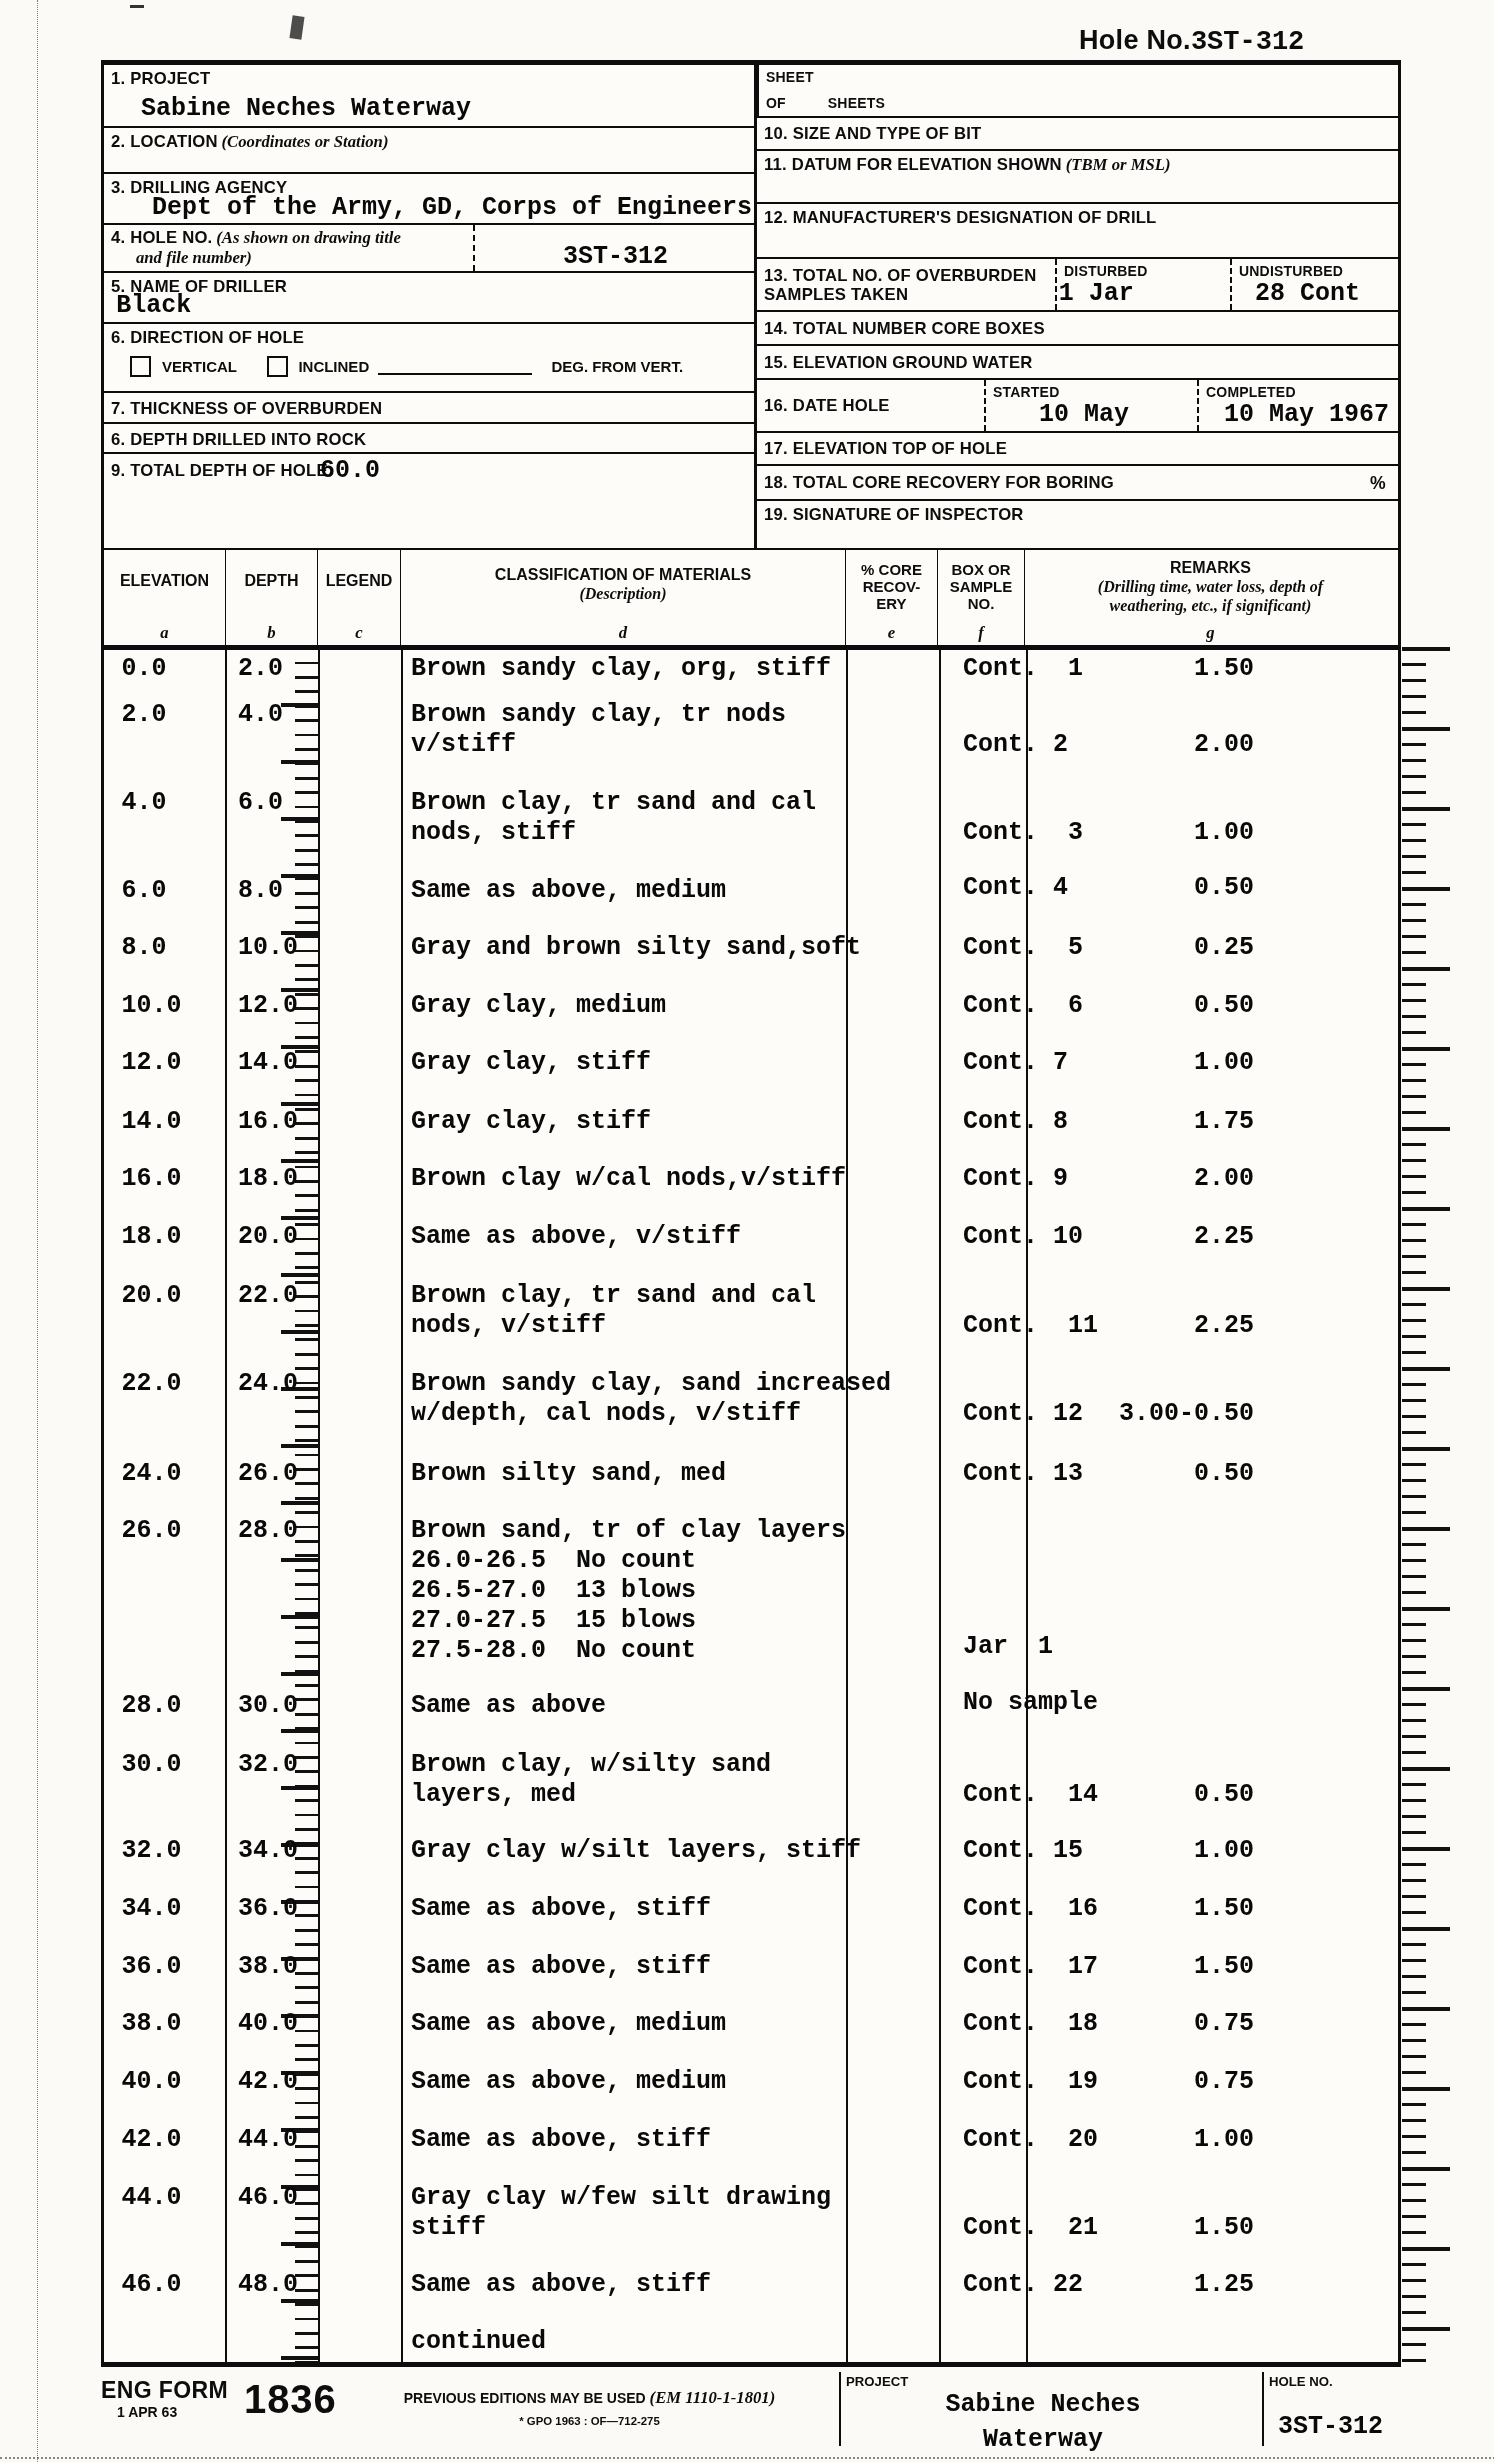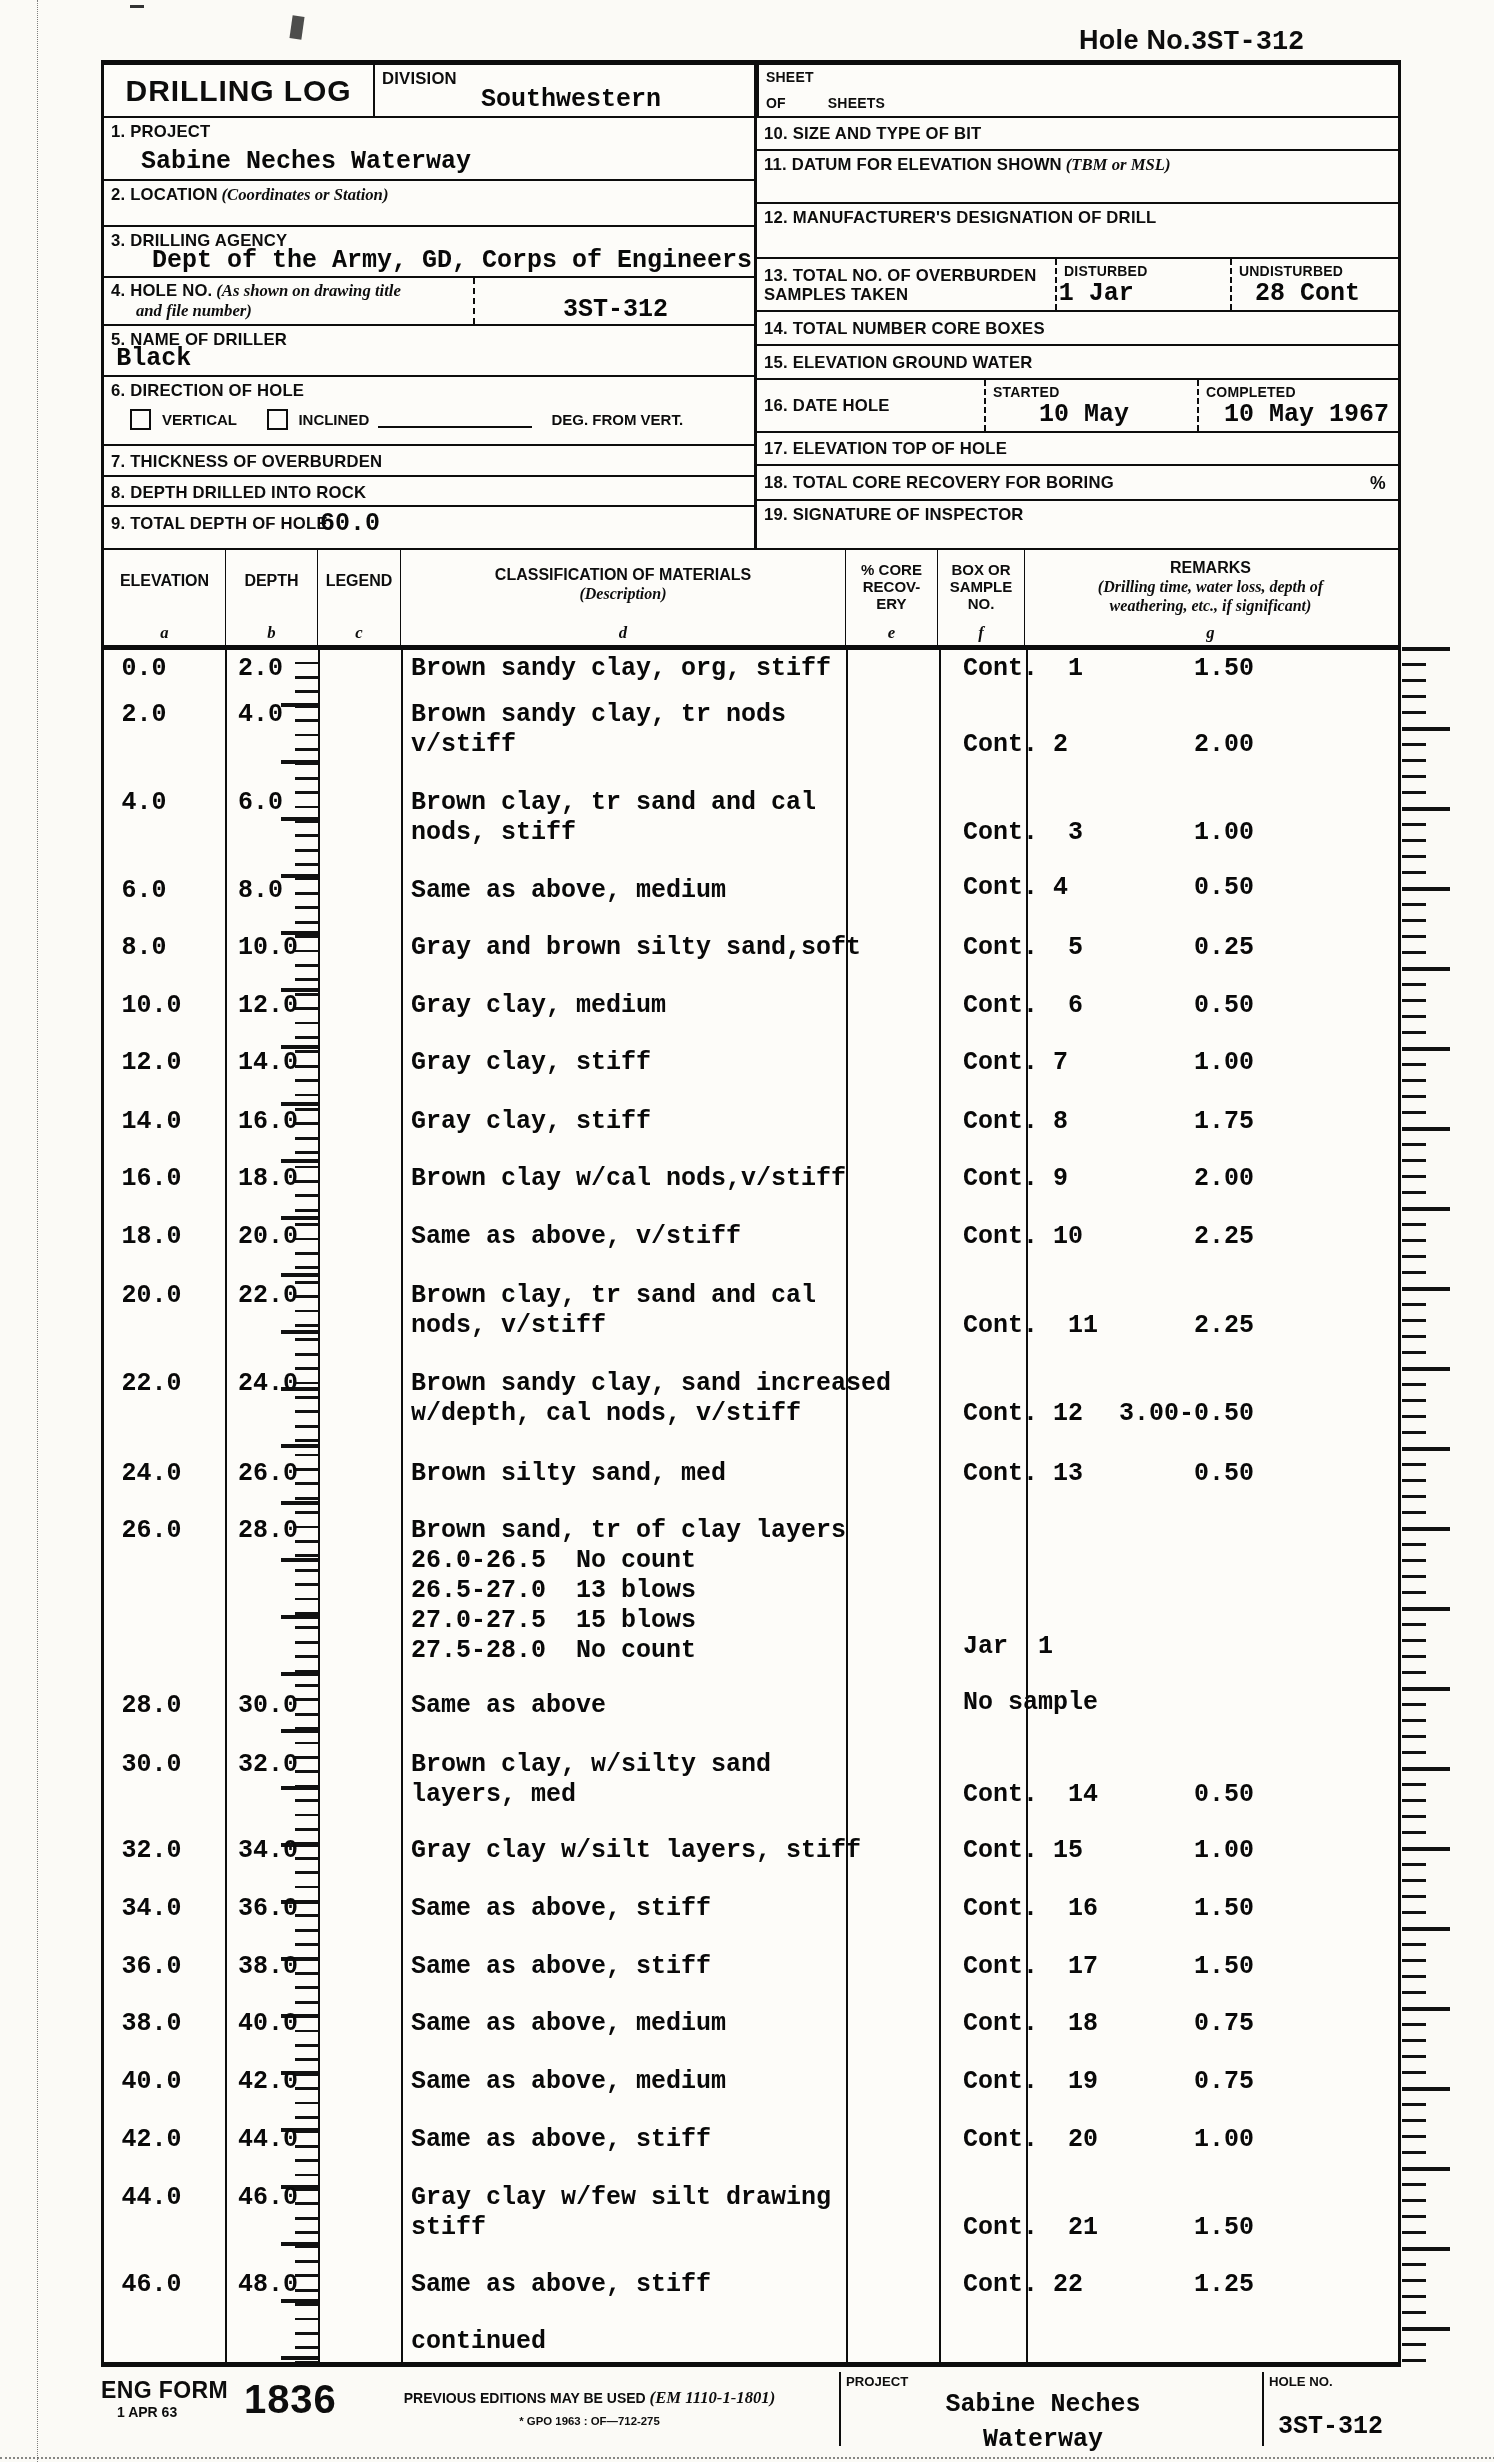--- a/index.html
+++ b/index.html
@@ -132,29 +132,20 @@
   <div class="smudge3"></div>
 
   <div class="holeno-top">
     <span class="hl">Hole No.</span>
       <span class="hv">3ST-312</span>
   </div>
 
   <div class="hdr">
 
     <div class="hcol-l">
-      <div class="hrow r-title">
-        <div class="c-drill">
-          <span class="t-drilling">DRILLING LOG</span>
-        </div>
-        <div class="c-div">
-          <div class="cell-pad lbl">DIVISION</div>
-          <div class="mono" style="position:absolute; left:106px; bottom:1.8px;">Southwestern</div>
-        </div>
-      </div>
       <div class="hrow r-project">
         <div class="cell-pad lbl">1. PROJECT</div>
         <div class="mono val-line2">Sabine Neches Waterway</div>
       </div>
       <div class="hrow r-loc">
         <div class="cell-pad">
           <span class="lbl">2. LOCATION</span>
           <span class="hint">(Coordinates or Station)</span>
         </div>
       </div>
@@ -186,21 +177,21 @@
           <span class="chk" style="margin-left:21px;"></span>
           <span class="chklbl">INCLINED</span>
           <span class="incline-line"></span>
           <span class="chklbl">DEG. FROM VERT.</span>
         </div>
       </div>
       <div class="hrow r-7">
         <div class="cell-pad lbl" style="top:6.2px;">7. THICKNESS OF OVERBURDEN</div>
       </div>
       <div class="hrow r-8">
-        <div class="cell-pad lbl" style="top:6.2px;">8. DEPTH DRILLED INTO ROCK</div>
+        <div class="cell-pad lbl" style="top:6.2px;">6. DEPTH DRILLED INTO ROCK</div>
       </div>
       <div class="hrow r-9">
         <div class="cell-pad lbl" style="top:7px;">9. TOTAL DEPTH OF HOLE</div>
         <div class="mono" style="position:absolute; left:216px; top:1.8px;">60.0</div>
       </div>
     </div>
 
     <div class="hcol-r">
       <div class="hrow rr-inst">
         <div class="sheet-box">

